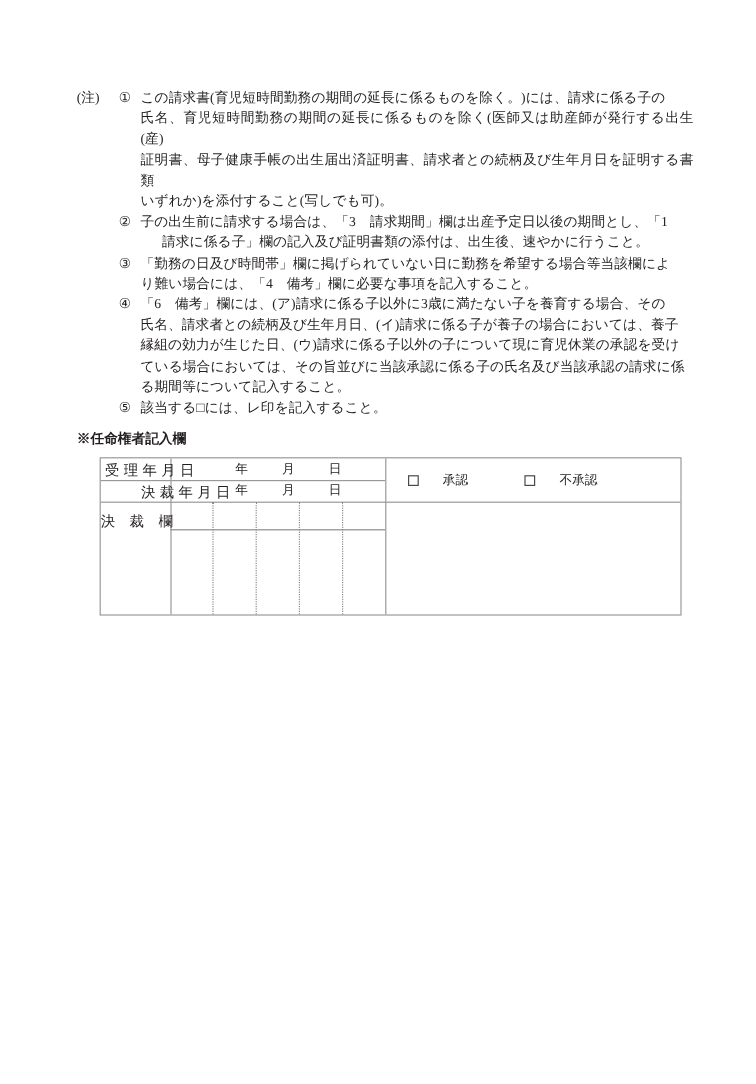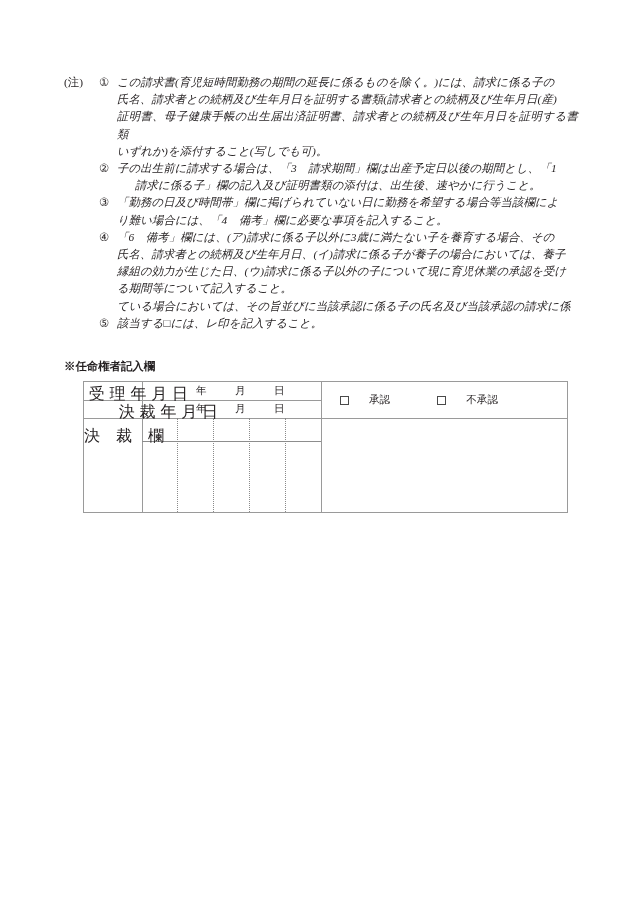--- a/index.html
+++ b/index.html
@@ -46,21 +46,20 @@
     text-align: left;
     white-space: nowrap;
   }
 
   .note-text-cell {
     flex: 1 1 auto;
     padding-right: 52px;
     text-align: justify;
     text-justify: inter-character;
     letter-spacing: 0.01em;
-    font-style: italic;
   }
 
   .note-row.first-note .note-marker-cell {
     
   }
 
   
   .note-blank-marker {
     width: 35px;
     flex: 0 0 35px;
@@ -148,21 +147,21 @@
     top: 36px;
     bottom: 0;
     width: 0;
     border-left: 1px dotted #8a8a8a;
   }
 
   .cell-label {
     position: absolute;
     left: 0;
     width: 58px;
-    font-size: 16px;
+    font-size: 12px;
     text-align: center;
     white-space: nowrap;
   }
 
   .cell-label .spread3 {
     display: inline-block;
     letter-spacing: 0.30em;
     text-indent: 0.30em;
   }
 
@@ -215,21 +214,21 @@
 <div id="notes-block">
 
   <div class="note-row first-note">
     <div class="note-marker-cell">(注)</div>
     <div class="note-number-cell">①</div>
     <div class="note-text-cell">この請求書(育児短時間勤務の期間の延長に係るものを除く。)には、請求に係る子の</div>
   </div>
   <div class="note-row">
     <div class="note-blank-marker"></div>
     <div class="note-number-cell"></div>
-    <div class="note-text-cell">氏名、請求者との続柄及び生年月日を証明する書類(請求者との続柄及び生年月日(産)</div>
+    <div class="note-text-cell">氏名、育児短時間勤務の期間の延長に係るものを除く(医師又は助産師が発行する出生(産)</div>
   </div>
   <div class="note-row">
     <div class="note-blank-marker"></div>
     <div class="note-number-cell"></div>
     <div class="note-text-cell">証明書、母子健康手帳の出生届出済証明書、請求者との続柄及び生年月日を証明する書類</div>
   </div>
   <div class="note-row">
     <div class="note-blank-marker"></div>
     <div class="note-number-cell"></div>
     <div class="note-text-cell" style="text-align:left;">いずれか)を添付すること(写しでも可)。</div>
@@ -268,26 +267,26 @@
     <div class="note-text-cell">氏名、請求者との続柄及び生年月日、(イ)請求に係る子が養子の場合においては、養子</div>
   </div>
   <div class="note-row">
     <div class="note-blank-marker"></div>
     <div class="note-number-cell"></div>
     <div class="note-text-cell">縁組の効力が生じた日、(ウ)請求に係る子以外の子について現に育児休業の承認を受け</div>
   </div>
   <div class="note-row">
     <div class="note-blank-marker"></div>
     <div class="note-number-cell"></div>
+    <div class="note-text-cell">ている場合においては、その旨並びに当該承認に係る子の氏名及び当該承認の請求に係</div>
+  </div>
+  <div class="note-row">
+    <div class="note-blank-marker"></div>
+    <div class="note-number-cell"></div>
     <div class="note-text-cell" style="text-align:left;">る期間等について記入すること。</div>
-  </div>
-  <div class="note-row">
-    <div class="note-blank-marker"></div>
-    <div class="note-number-cell"></div>
-    <div class="note-text-cell">ている場合においては、その旨並びに当該承認に係る子の氏名及び当該承認の請求に係</div>
   </div>
 
   <div class="note-row">
     <div class="note-blank-marker"></div>
     <div class="note-number-cell">⑤</div>
     <div class="note-text-cell" style="text-align:left;">該当する□には、レ印を記入すること。</div>
   </div>
 
 </div>
 

